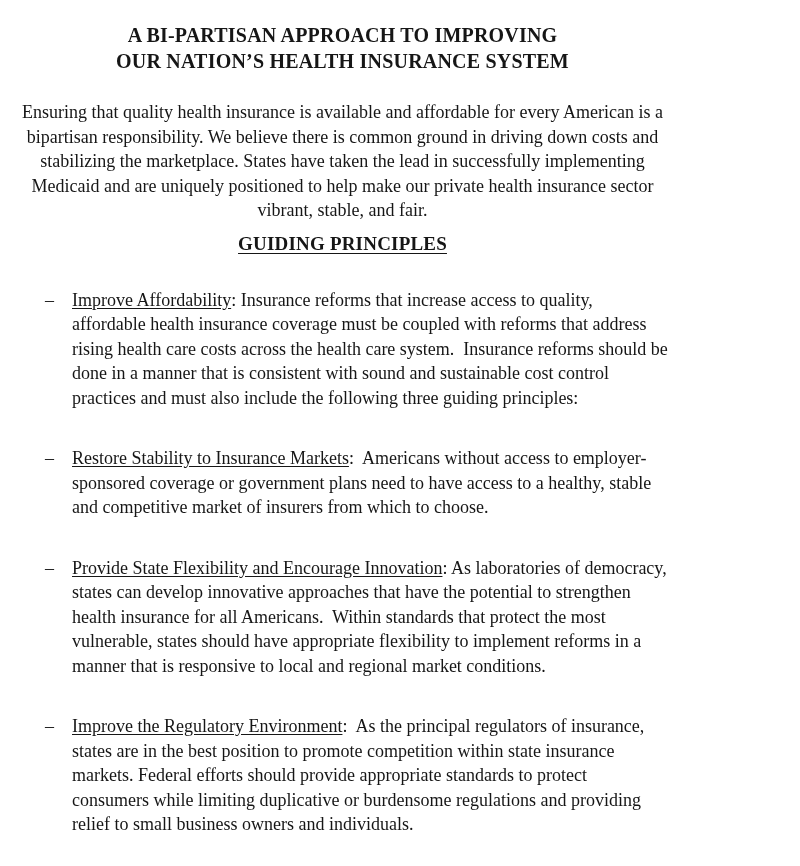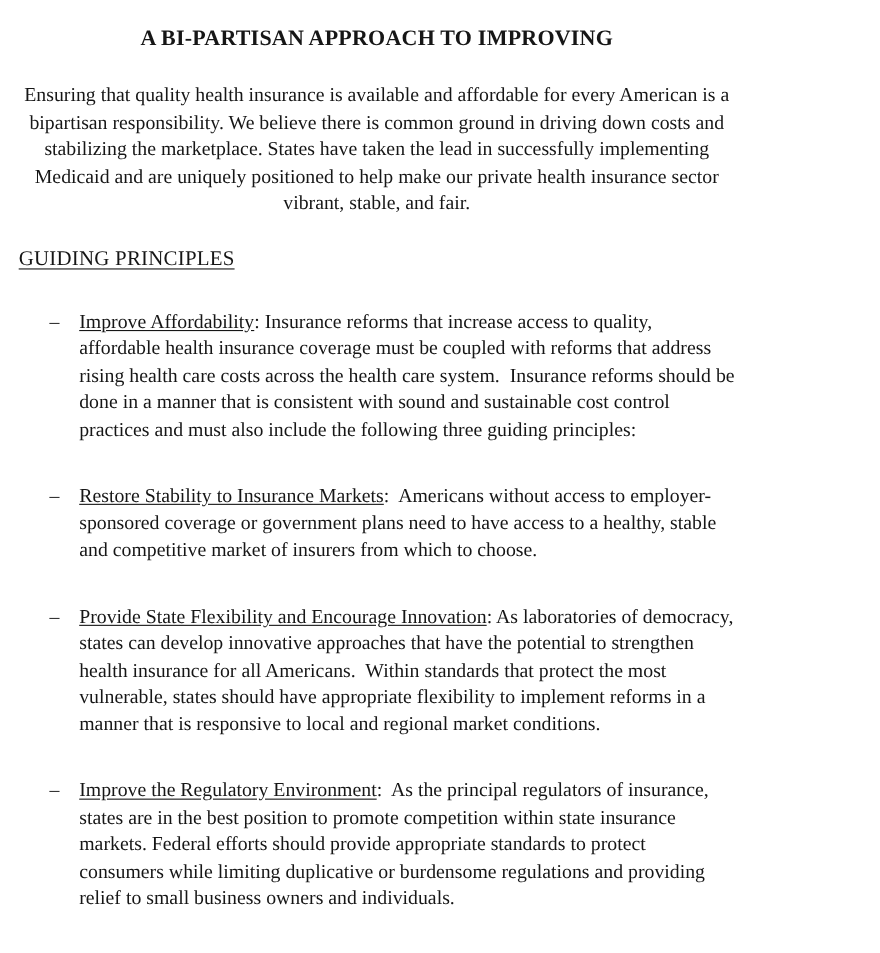--- a/index.html
+++ b/index.html
@@ -31,22 +31,23 @@
   }
   .intro {
     margin-top: 26px;
     font-size: 18px;
     line-height: 24.5px;
     white-space: pre-wrap;
     max-width: 766px;
     text-align: center;
   }
   .section-heading {
-    margin-top: 26px;
-    font-weight: normal;
+    margin-top: 8px;
+    text-align: center;
+    font-weight: bold;
     font-size: 19px;
     line-height: 26px;
     text-decoration: underline;
     text-underline-offset: 3px;
     letter-spacing: 0.2px;
   }
   .bullet-list {
     margin-top: 31px;
   }
   .bullet {
@@ -78,20 +79,21 @@
     white-space: pre-wrap;
   }
 </style>
 </head>
 <body>
 
 <div class="page">
 
   <div class="doc-title">
     <div>A BI-PARTISAN APPROACH TO IMPROVING</div>
+    <div>OUR NATION’S HEALTH INSURANCE SYSTEM</div>
   </div>
 
   <div class="intro">Ensuring that quality health insurance is available and affordable for every American is a bipartisan responsibility. We believe there is common ground in driving down costs and stabilizing the marketplace. States have taken the lead in successfully implementing Medicaid and are uniquely positioned to help make our private health insurance sector vibrant, stable, and fair.</div>
 
   <div class="section-heading">GUIDING PRINCIPLES</div>
 
   <div class="bullet-list">
 
     <div class="bullet">
       <span class="bullet-marker">–</span>

